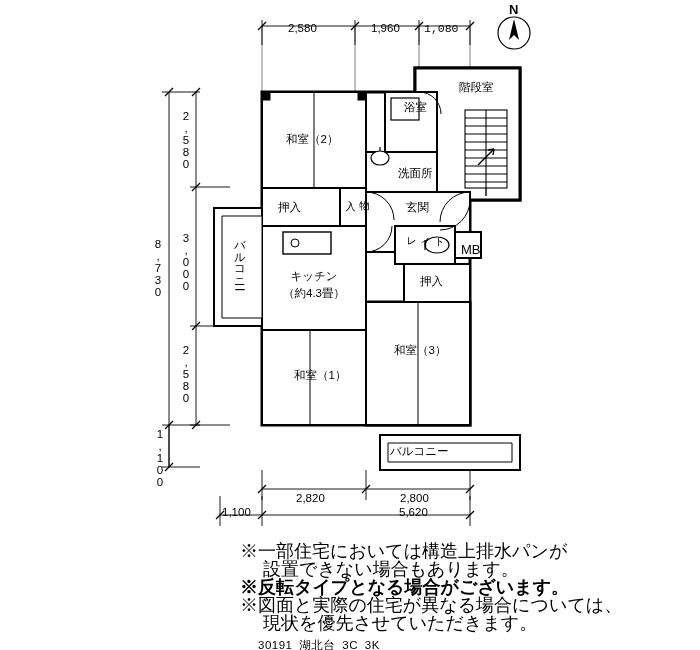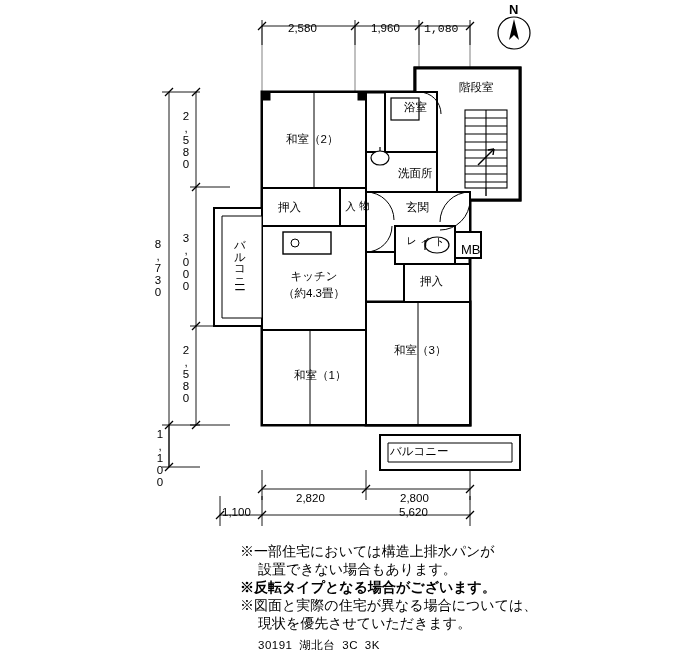--- a/index.html
+++ b/index.html
@@ -7,21 +7,21 @@
     width:700px;height:650px;
     background:#ffffff;
     font-family:"Liberation Sans", sans-serif;
     color:#000;
     position:relative;
     overflow:hidden;
   }
   #plan{position:absolute;left:0;top:0;width:700px;height:650px;}
   .note{
     position:absolute;
-    font-size:14px;
+    font-size:18px;
     line-height:18px;
     white-space:pre;
     letter-spacing:0px;
   }
   .code{
     position:absolute;
     font-size:11.5px;
     letter-spacing:0.5px;
   }
   .lbl{position:absolute;font-size:11.5px;white-space:pre;}

